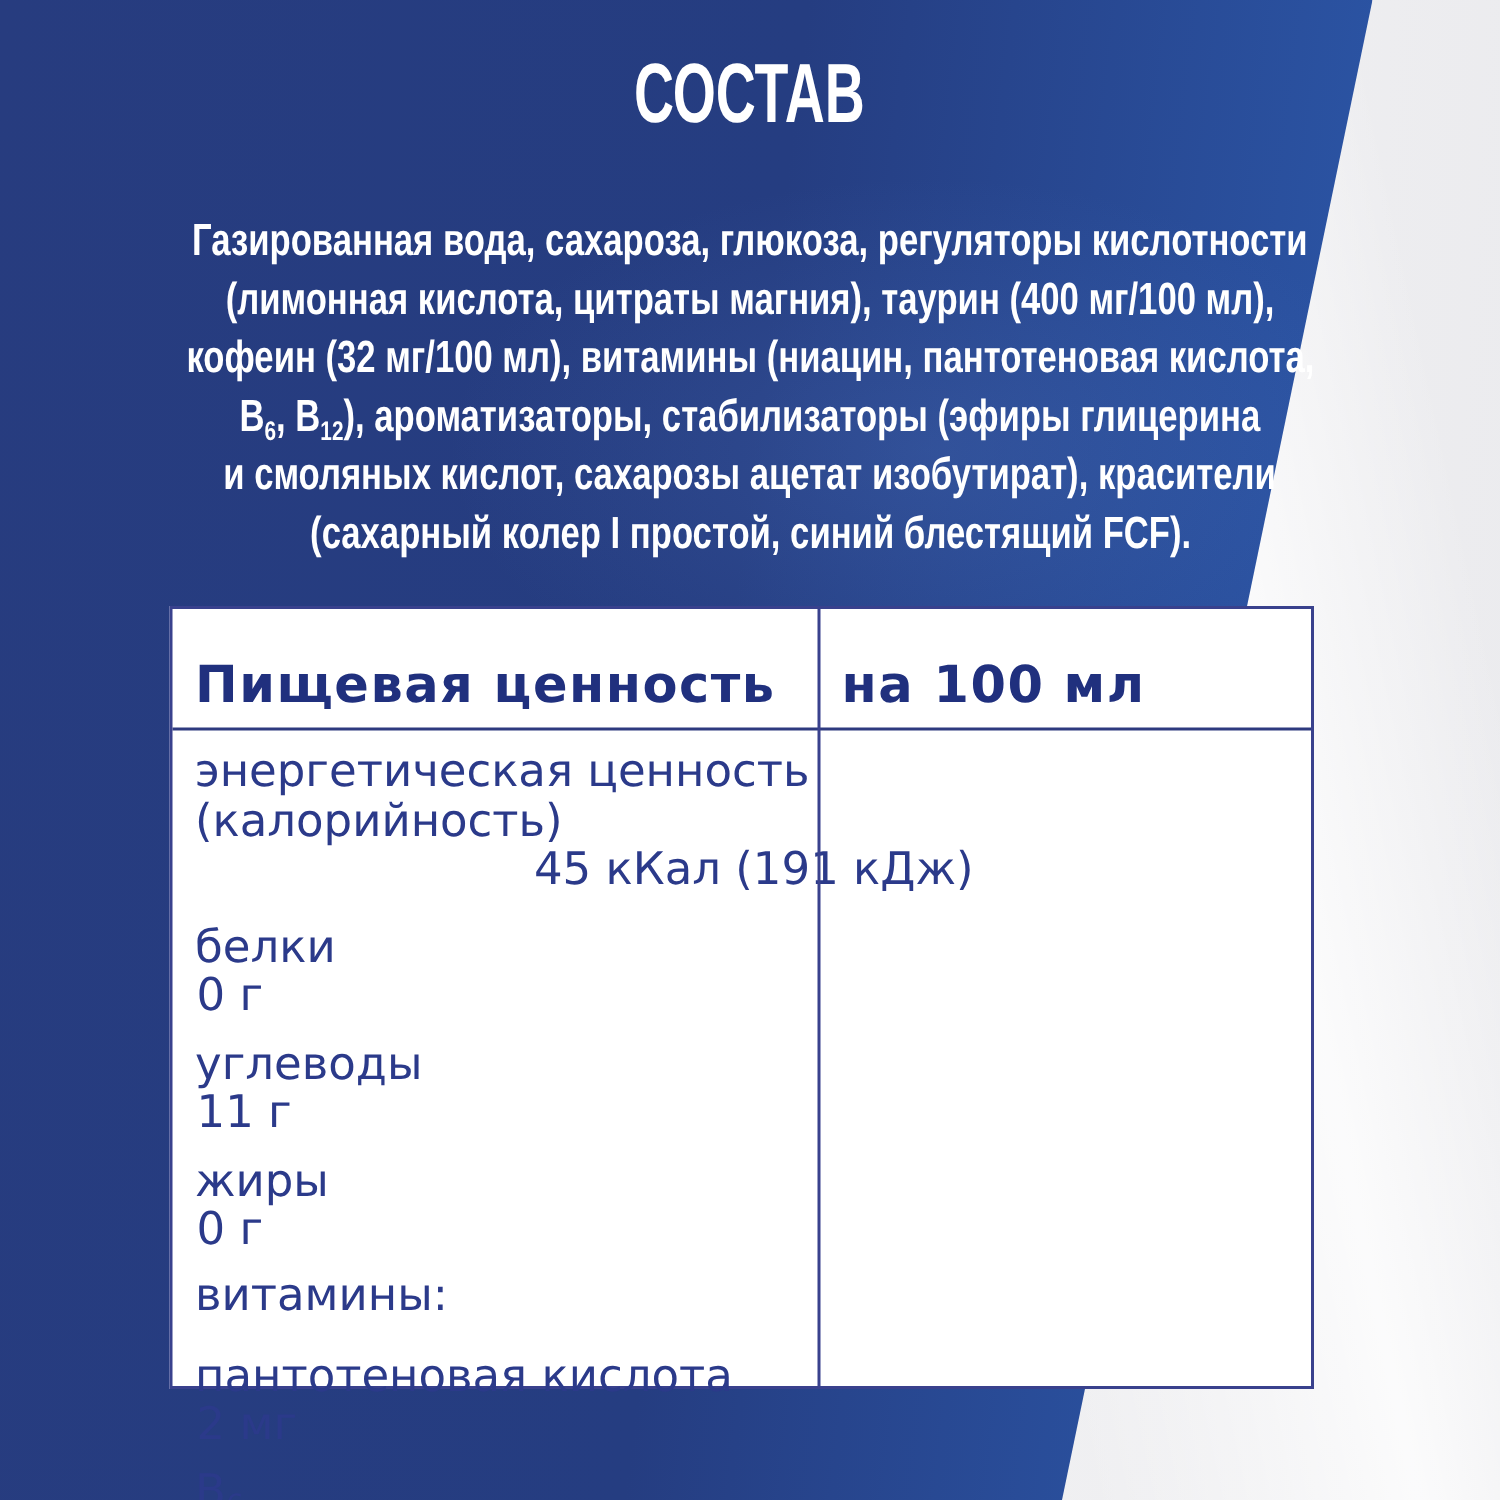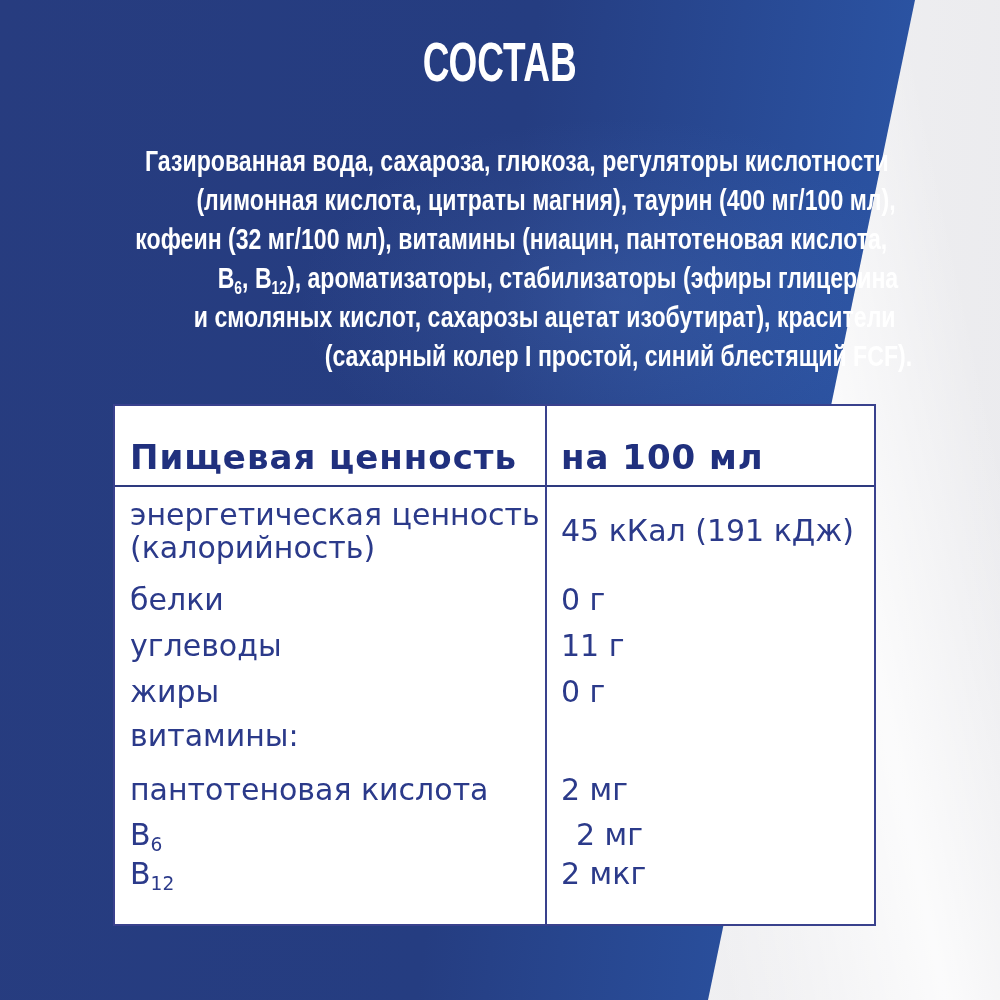--- a/index.html
+++ b/index.html
@@ -27,21 +27,21 @@
   }
   .title{
     position:absolute;left:0;right:0;top:34px;margin:0;
     text-align:center;color:#ffffff;
     font-family:"Liberation Sans","DejaVu Sans",sans-serif;
     font-size:56px;font-weight:700;line-height:1;white-space:nowrap;
   }
   .title .cond{display:inline-block;transform:scaleX(.66);transform-origin:50% 50%;}
   .ingredients{
     position:absolute;left:0;right:0;top:141px;
-    text-align:right;color:#ffffff;
+    text-align:center;color:#ffffff;
     font-family:"Liberation Sans","DejaVu Sans",sans-serif;
     font-size:30px;font-weight:700;
   }
   .ing-line{display:block;height:39px;line-height:39px;white-space:nowrap;}
   .ing-line .cond{display:inline-block;transform:scaleX(.77);transform-origin:50% 50%;white-space:nowrap;}
   .ing-line sub{font-size:60%;line-height:0;vertical-align:-0.35em;}
   
   .ntable{
     position:absolute;left:113px;top:404px;width:763px;height:522px;
     box-sizing:border-box;background:#ffffff;border:2px solid #39418d;
@@ -49,21 +49,21 @@
   }
   .col-divider{position:absolute;left:430px;top:0;bottom:0;width:2px;background:#39418d;}
   .thead{
     display:flex;height:57px;border-bottom:2px solid #2e3a7f;
     align-items:center;font-weight:700;font-size:34px;color:#20307e;letter-spacing:1px;margin-top:22px;
   }
   .cell{box-sizing:border-box;}
   .lbl{width:430px;padding-left:15px;}
   .val{flex:1;padding-left:16px;}
   .tbody{padding-top:11px;}
-  .trow{display:flex;align-items:flex-start;line-height:32px;}
+  .trow{display:flex;align-items:flex-start;line-height:32px;flex-direction:column;}
   .trow .lbl{white-space:pre-line;}
   .trow sub{font-size:62%;line-height:0;vertical-align:-0.3em;}
   .row-energy{line-height:33px;margin-bottom:20px;}
   .row-energy .val{align-self:center;line-height:32px;}
   .row-protein{margin-bottom:14px;}
   .row-carbs{margin-bottom:14px;}
   .row-fat{margin-bottom:12px;}
   .row-vitamins{margin-bottom:22px;}
   .row-niacin{margin-bottom:14px;}
   .row-pantothenic{margin-bottom:13px;}

